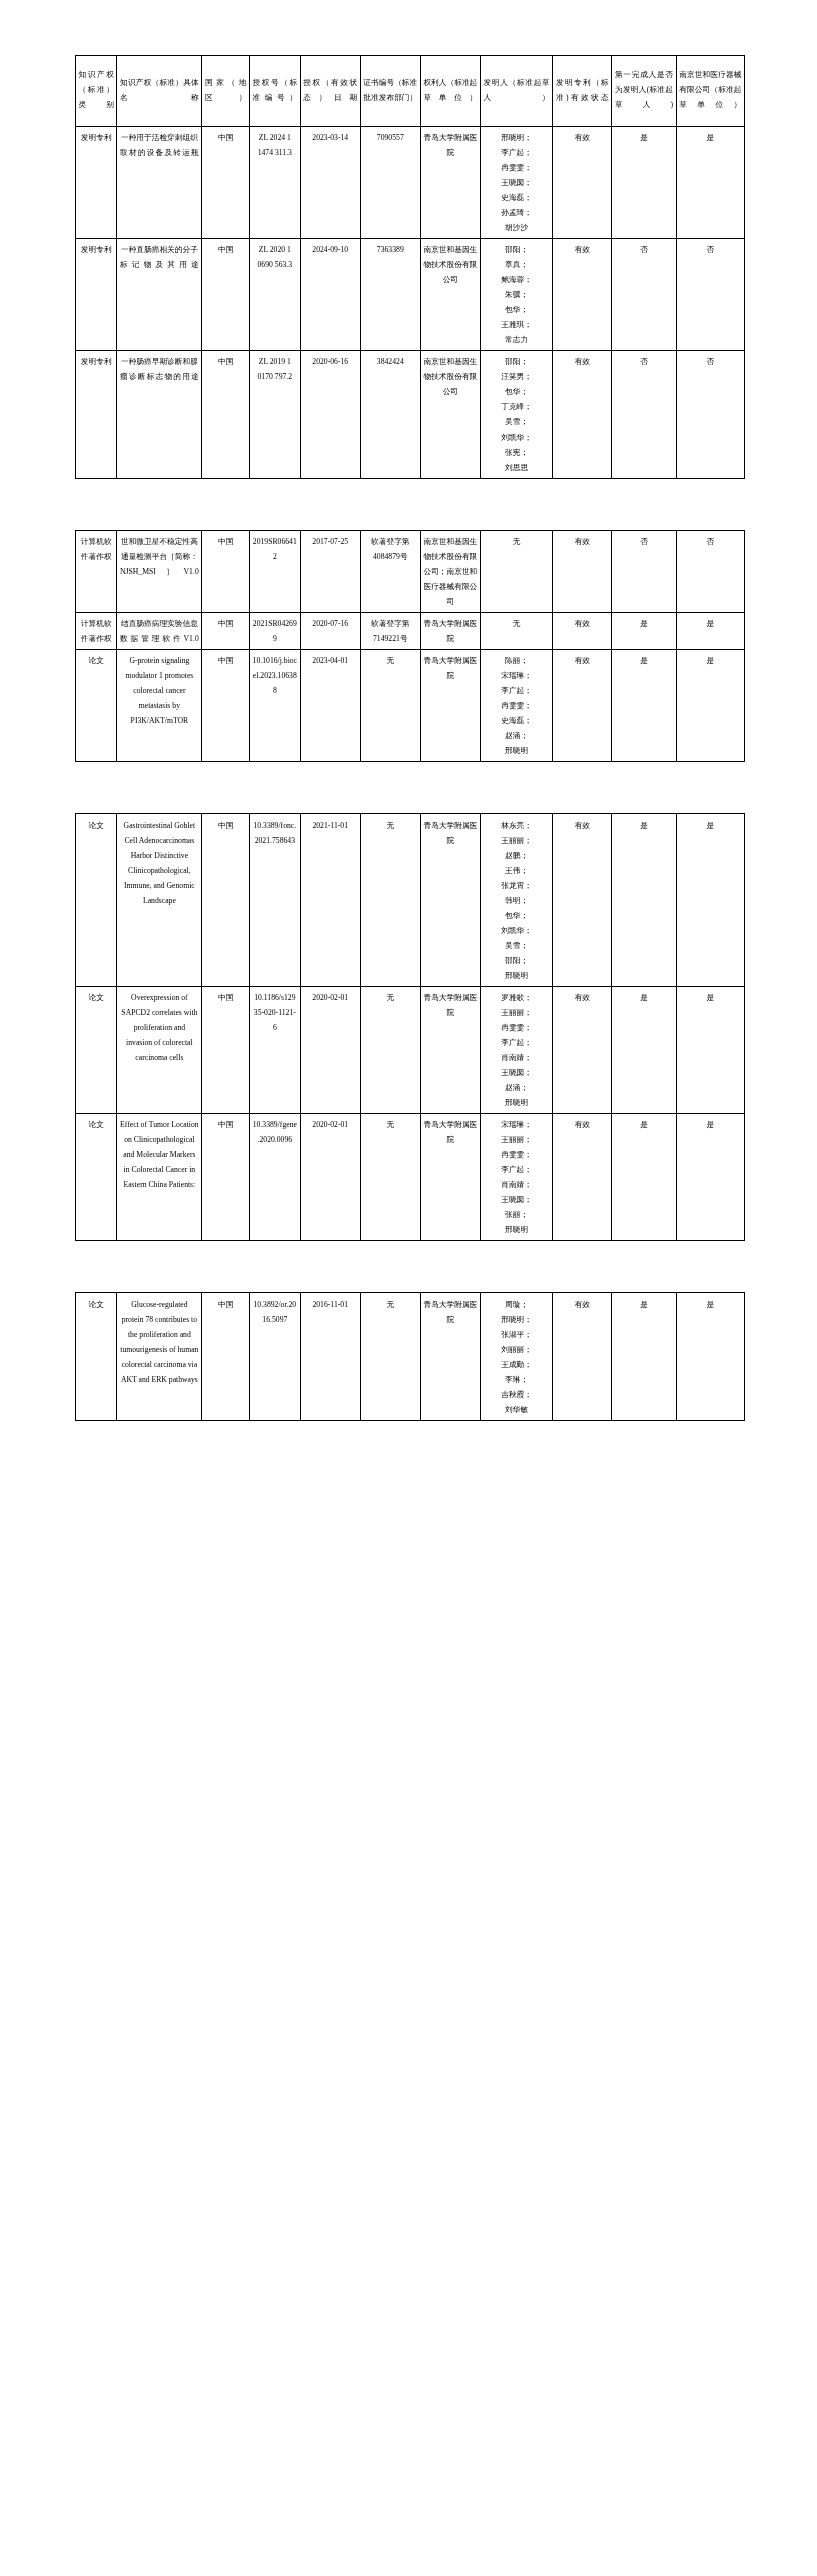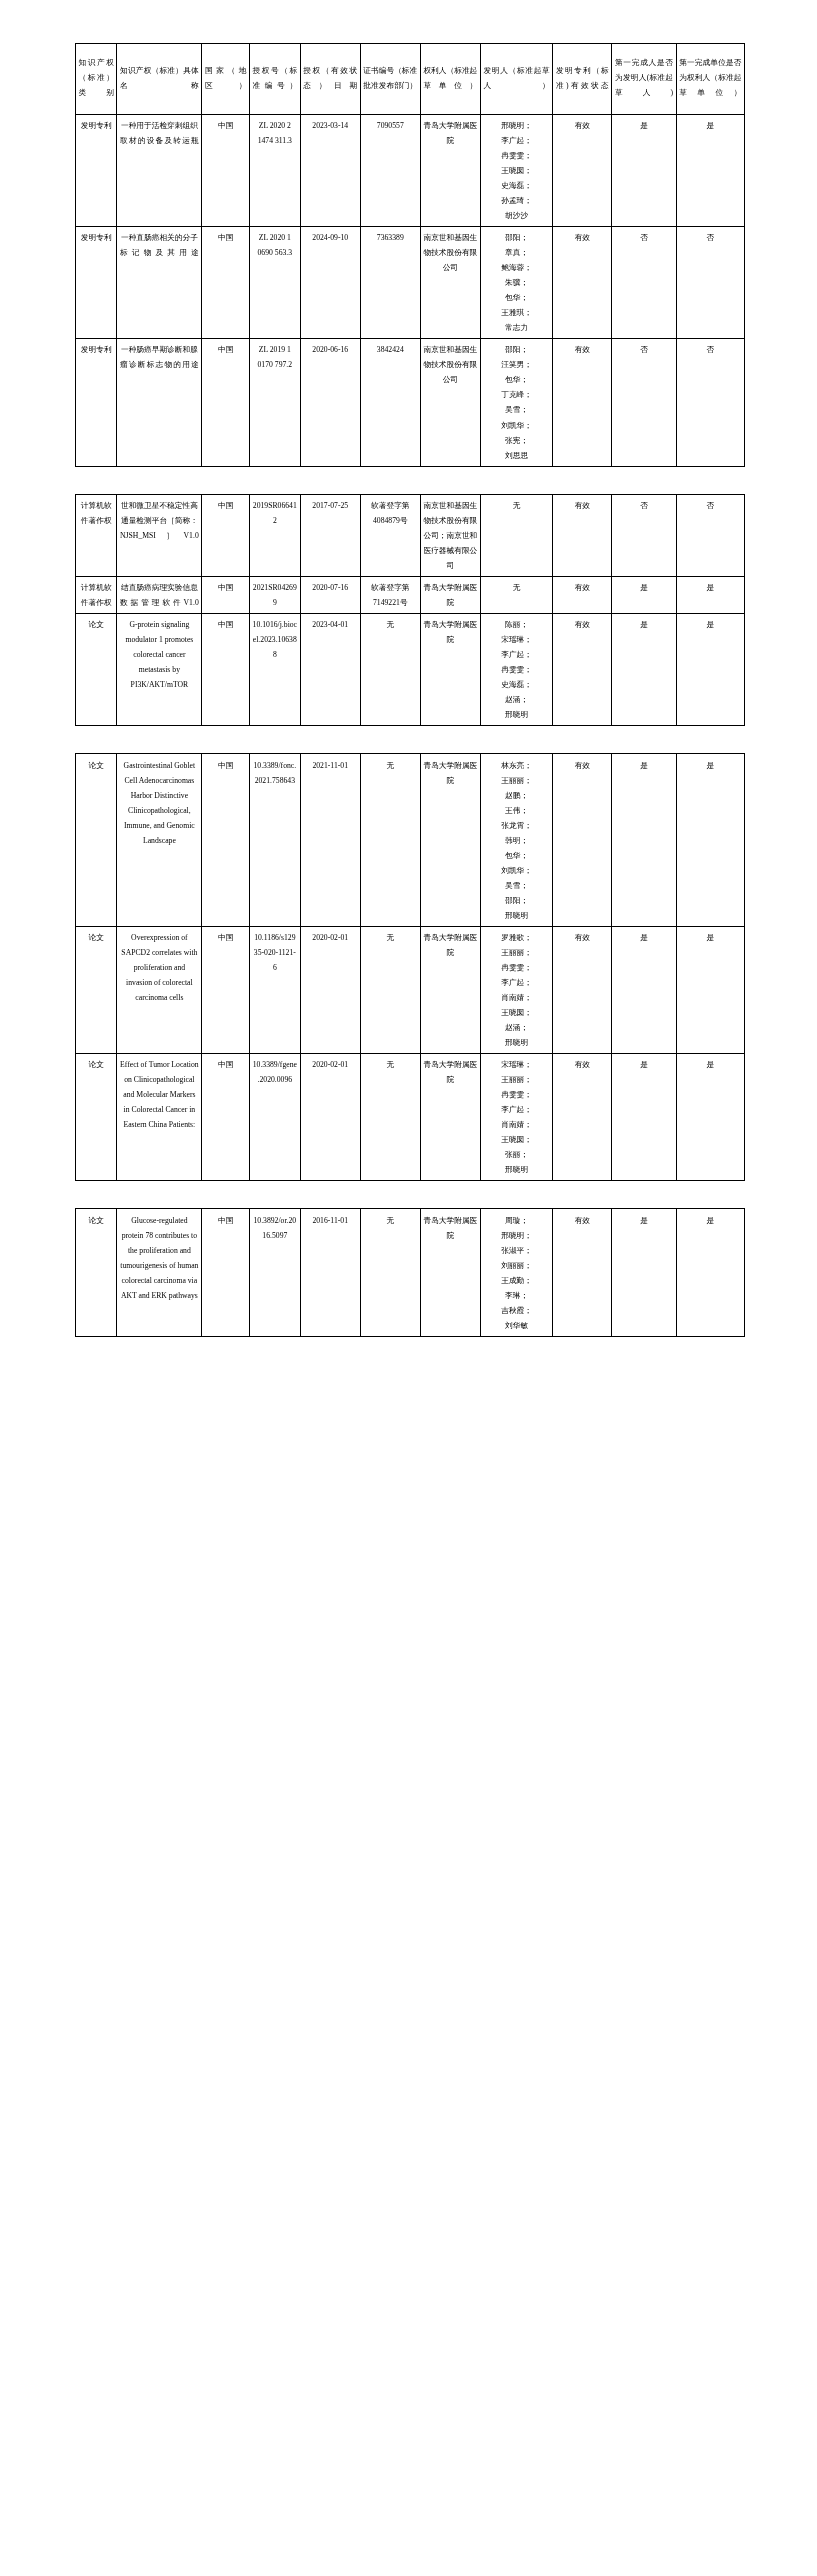--- a/index.html
+++ b/index.html
@@ -12,21 +12,21 @@
     font-family: "Liberation Serif", "DejaVu Serif", serif;
     color: #000000;
     -webkit-font-smoothing: none;
   }
   .page {
     width: 818px;
     box-sizing: border-box;
     padding: 0;
   }
   .table-block {
-    margin: 0 auto;
+    margin: 12px auto;
     padding: 0;
   }
   table.ip-table {
     border-collapse: collapse;
     table-layout: fixed;
     margin-left: 75px;
     width: 670px;
     background: #fff;
   }
   table.ip-table td,
@@ -120,29 +120,29 @@
           <td class="hdr-cell">知识产权（标准）类别</td>
           <td class="hdr-cell">知识产权（标准）具体名称</td>
           <td class="hdr-cell">国家（地区）</td>
           <td class="hdr-cell">授权号（标准编号）</td>
           <td class="hdr-cell">授权（有效状态）日期</td>
           <td class="hdr-cell">证书编号（标准批准发布部门）</td>
           <td class="hdr-cell">权利人（标准起草单位）</td>
           <td class="hdr-cell">发明人（标准起草人）</td>
           <td class="hdr-cell">发明专利（标准)有效状态</td>
           <td class="hdr-cell">第一完成人是否为发明人(标准起草人)</td>
-          <td class="hdr-cell">第一完成单位是否为权利人（标准起草单位）</td>
+          <td class="hdr-cell">南京世和医疗器械有限公司（标准起草单位）</td>
         </tr>
       </thead>
       <tbody>
           <tr>
             <td class="cell-type">发明专利</td>
             <td class="cell-name cell-cn-name">一种用于活检穿刺组织取材的设备及转运瓶</td>
             <td class="cell-country">中国</td>
-            <td class="cell-num">ZL 2020 2 1474 311.3</td>
+            <td class="cell-num">ZL 2024 1 1474 311.3</td>
             <td class="cell-date">2023-03-14</td>
             <td class="cell-cert">7090557</td>
             <td class="cell-owner">青岛大学附属医院</td>
             <td class="cell-inventor">
               <div>邢晓明；</div>
               <div>李广起；</div>
               <div>冉雯雯；</div>
               <div>王晓囡；</div>
               <div>史海磊；</div>
               <div>孙孟琦；</div>

